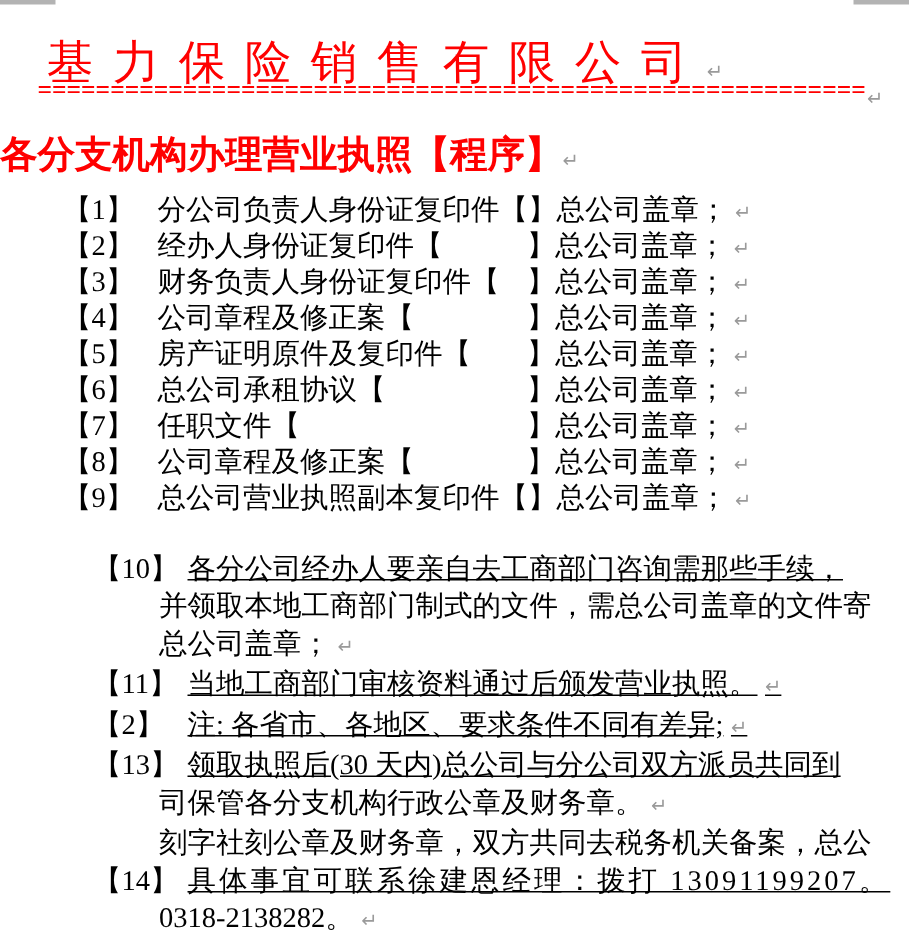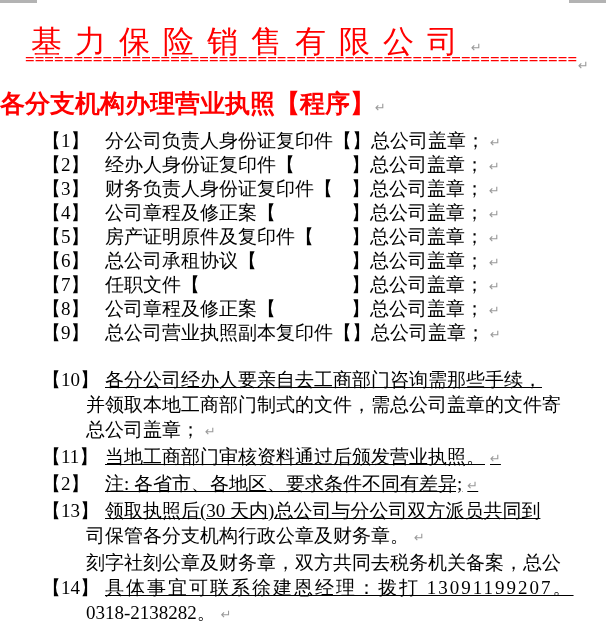--- a/index.html
+++ b/index.html
@@ -64,21 +64,21 @@
     font-size:19px;
     white-space:nowrap;
   }
   .check-row .marker { flex:0 0 63px; }
   .check-row .spacer { flex:1 1 auto; }
   .check-row .pilcrow { margin-left:5px; }
 
   .paragraphs {
     position:absolute; top:367px; left:42px; width:540px;
   }
-  .para { position:relative; padding-left:44px; }
+  .para { position:relative; padding-left:44px;margin-left:20px; }
   .para .marker {
     position:absolute; left:0; top:0;
     font-size:19px; line-height:25px;
   }
   .para .line {
     font-size:19px;
     line-height:25px;
     white-space:nowrap;
   }
   .para .line.first { text-indent:19px;text-decoration:underline; }

